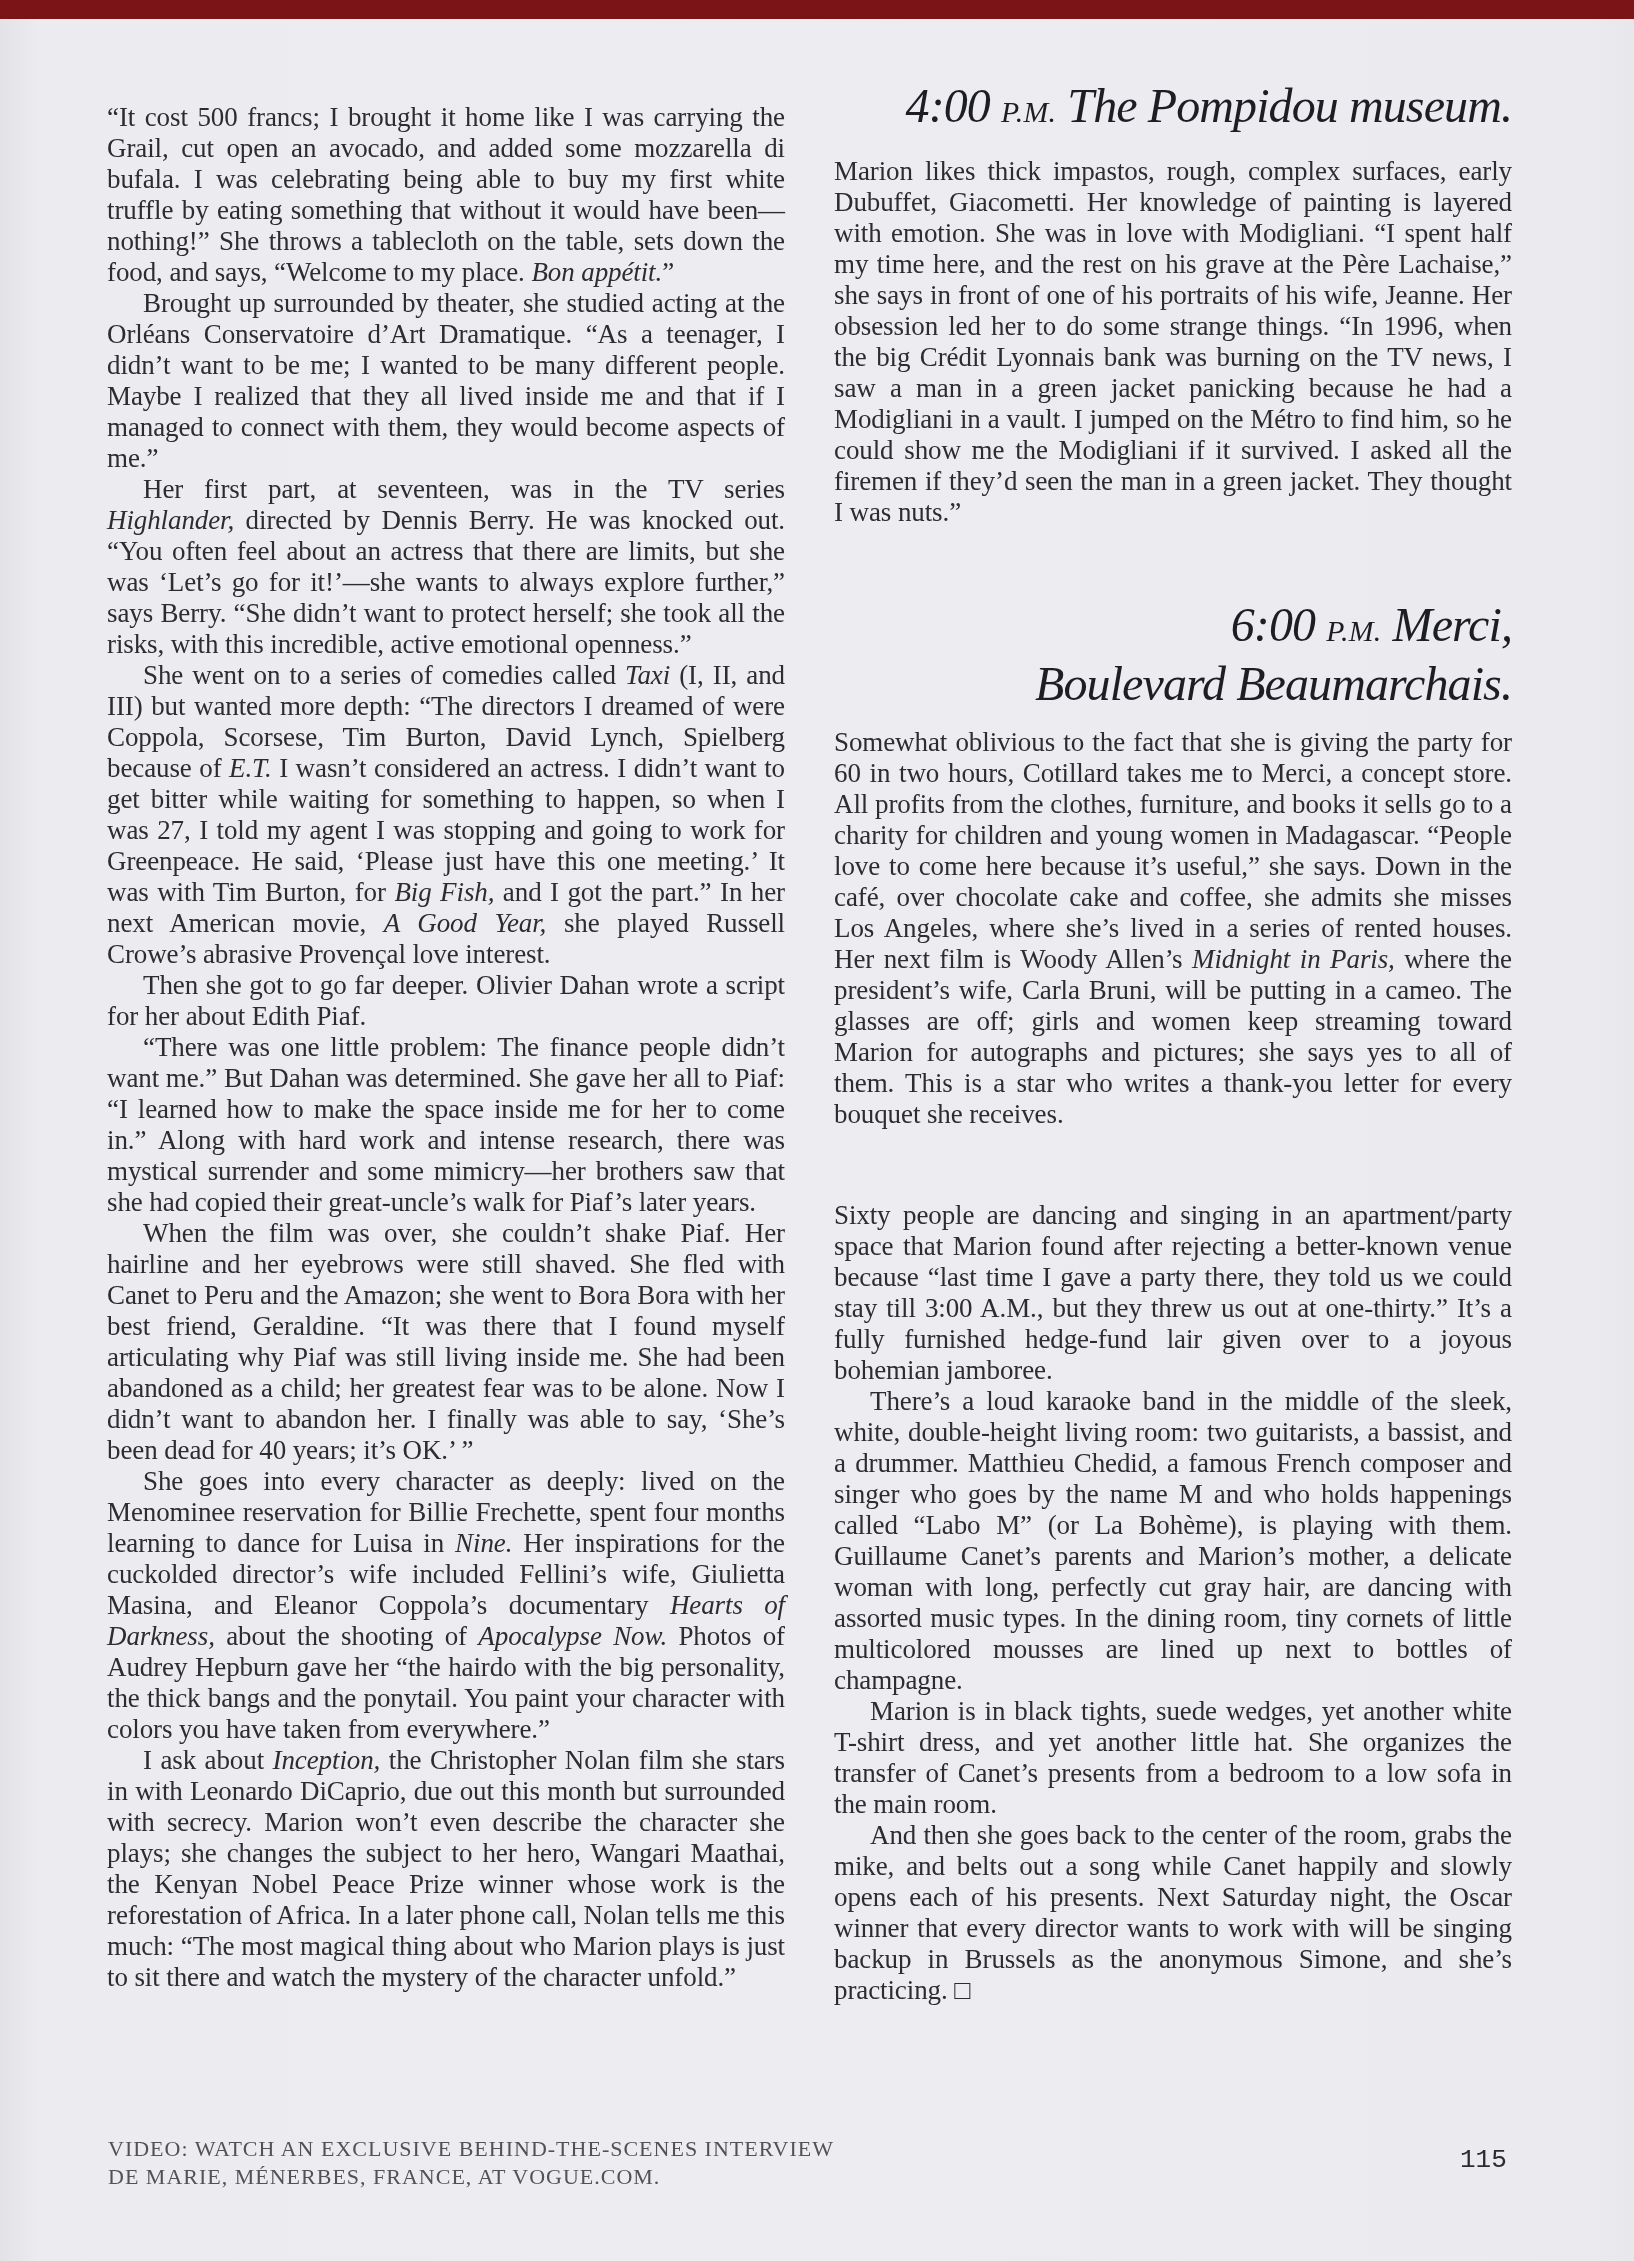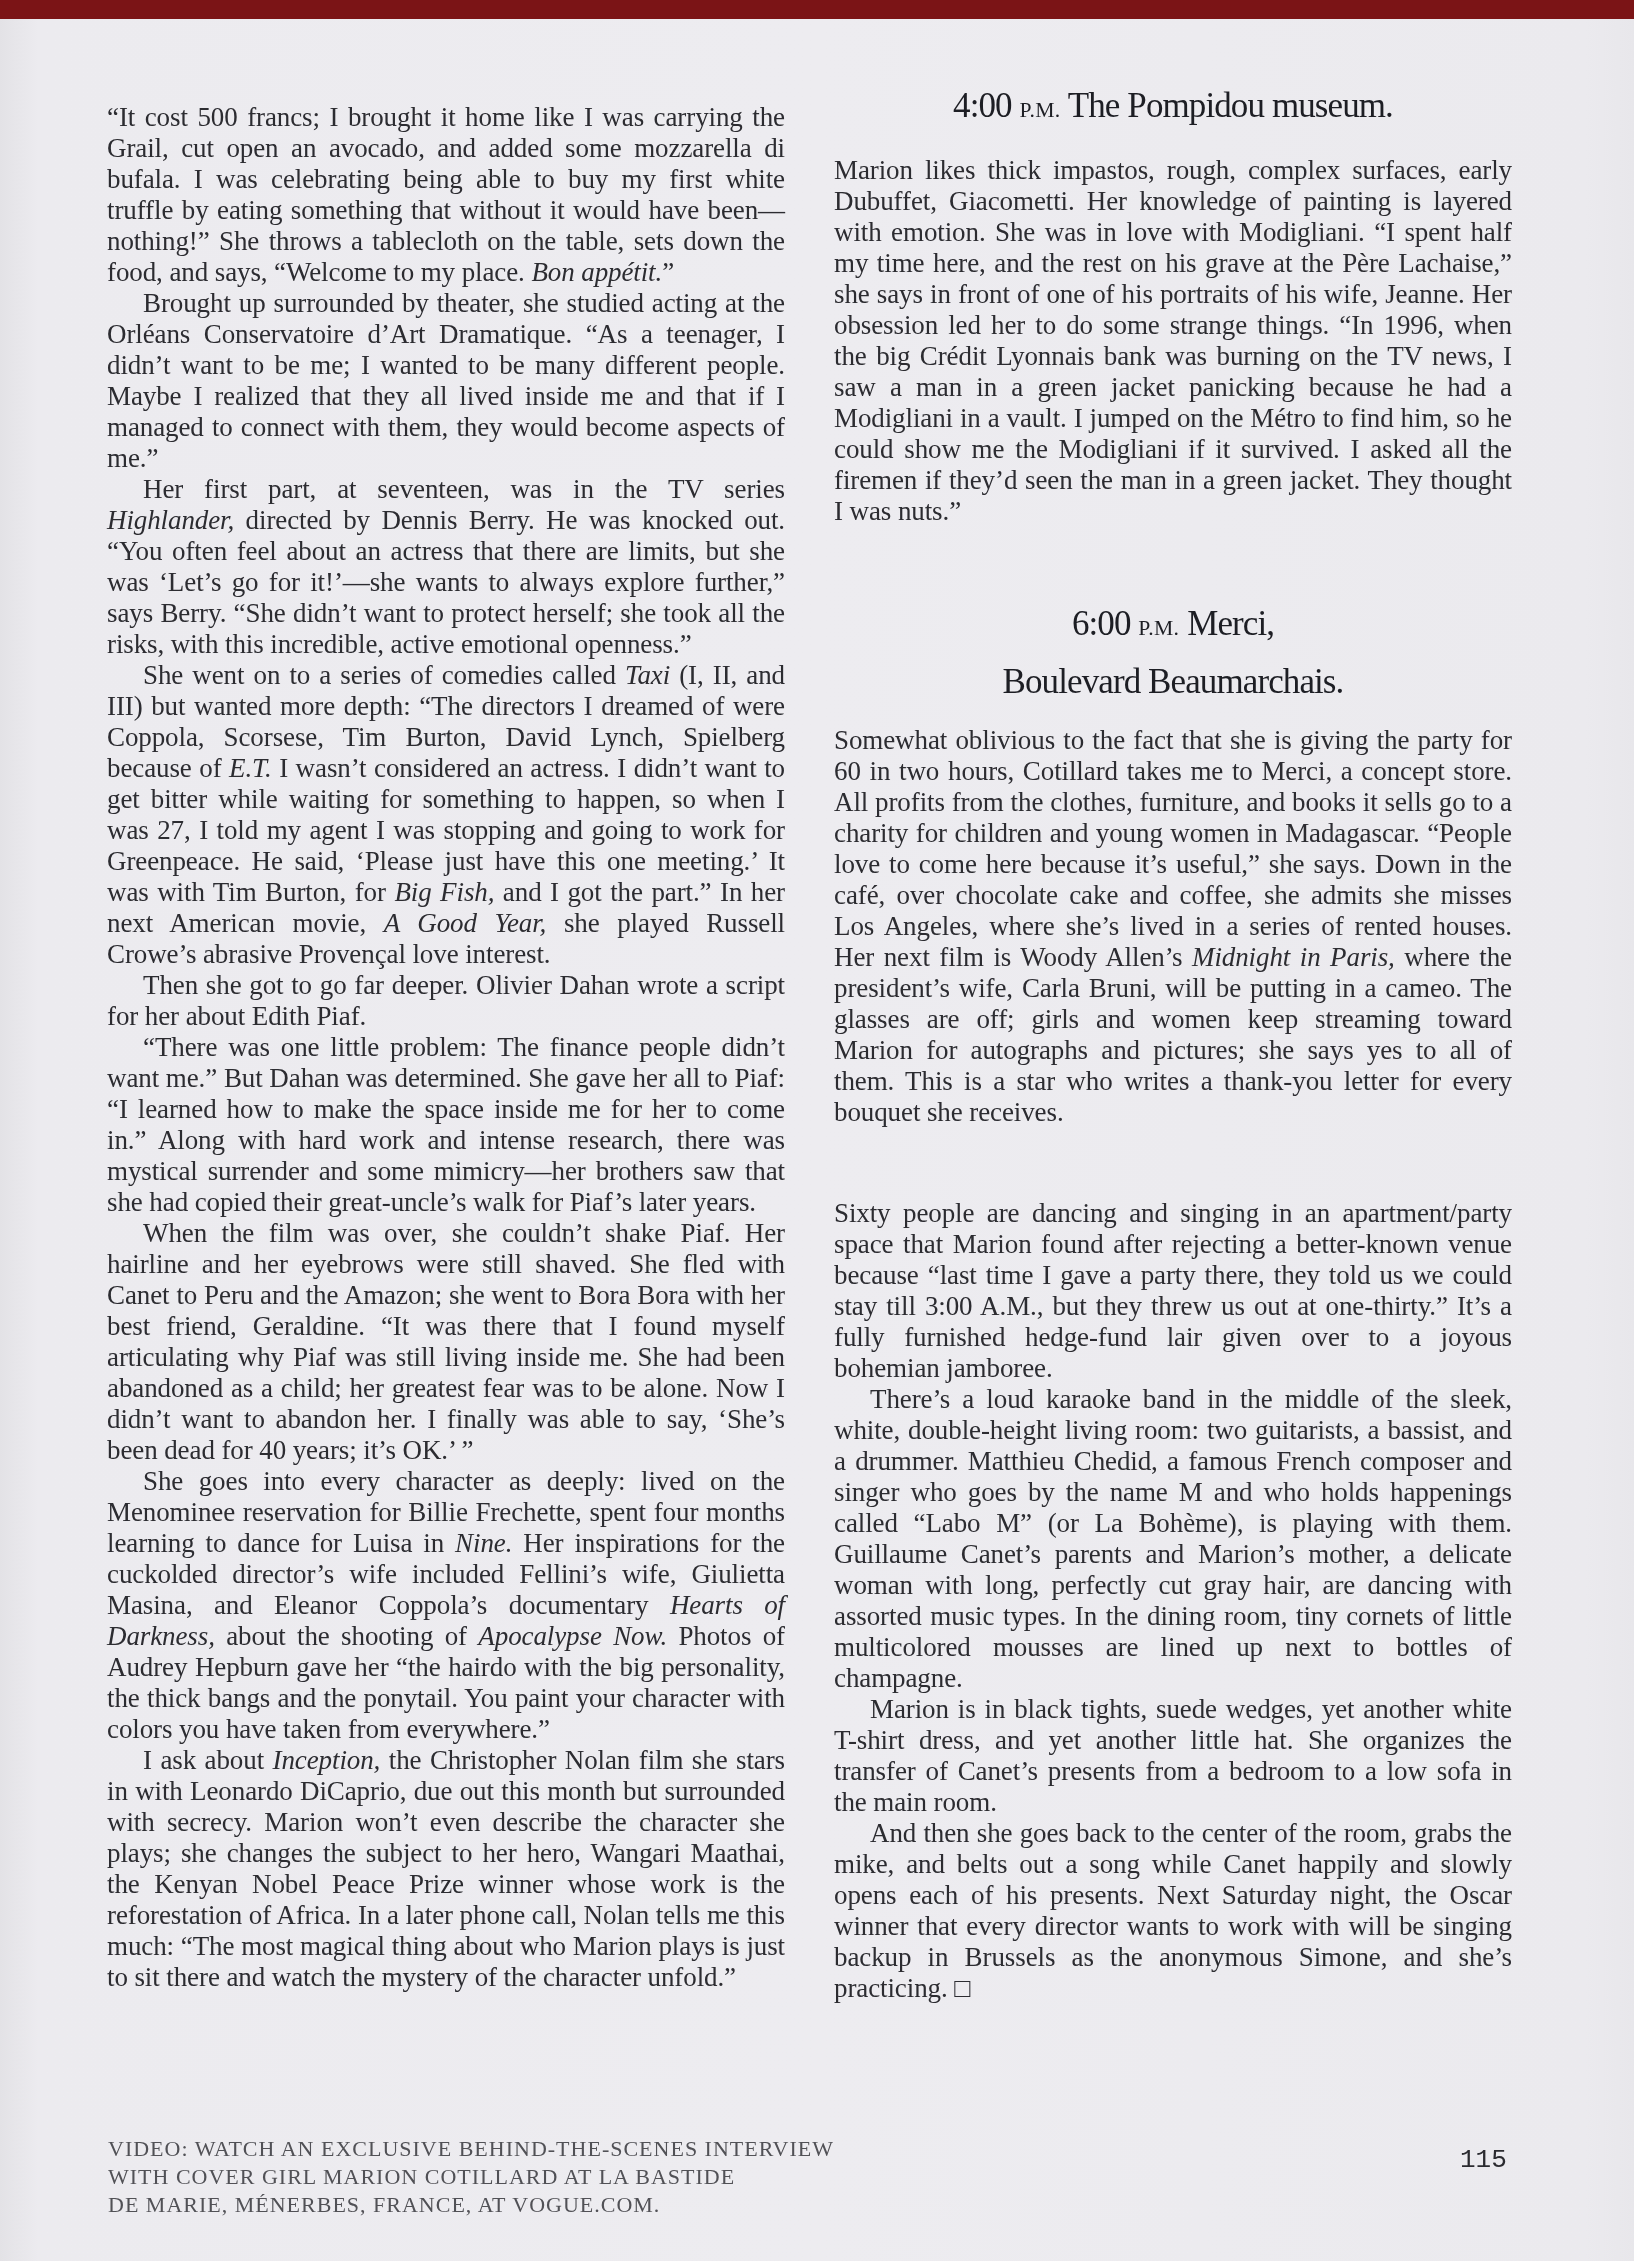--- a/index.html
+++ b/index.html
@@ -35,26 +35,27 @@
   .col-right { left: 834px; top: 79px; }
 
   .col p { margin: 0; }
   .col-left p + p { text-indent: 36px; }
   .article-section p + p { text-indent: 36px; }
 
   .article-section + .article-section { margin-top: 70px; }
 
   .heading {
     font-weight: 400;
-    font-size: 35px;
+    font-style: italic;
+    font-size: 48px;
     line-height: 53px;
     letter-spacing: -0.9px;
     color: #1d1e24;
     margin: 0 0 17.6px 0;
-    text-align: center;
+    text-align: right;
     text-indent: 0;
   }
   .heading .sc {
     font-size: 0.62em;
     letter-spacing: 0.3px;
   }
   .heading-line2:empty { display: none; }
 
   .video-note {
     position: absolute;
@@ -120,20 +121,19 @@
       <p>Sixty people are dancing and singing in an apartment/party space that Marion found after rejecting a better-known venue because “last time I gave a party there, they told us we could stay till 3:00 A.M., but they threw us out at one-thirty.” It’s a fully furnished hedge-fund lair given over to a joyous bohemian jamboree.</p>
       <p>There’s a loud karaoke band in the middle of the sleek, white, double-height living room: two guitarists, a bassist, and a drummer. Matthieu Chedid, a famous French composer and singer who goes by the name M and who holds happenings called “Labo M” (or La Bohème), is playing with them. Guillaume Canet’s parents and Marion’s mother, a delicate woman with long, perfectly cut gray hair, are dancing with assorted music types. In the dining room, tiny cornets of little multicolored mousses are lined up next to bottles of champagne.</p>
       <p>Marion is in black tights, suede wedges, yet another white T-shirt dress, and yet another little hat. She organizes the transfer of Canet’s presents from a bedroom to a low sofa in the main room.</p>
       <p>And then she goes back to the center of the room, grabs the mike, and belts out a song while Canet happily and slowly opens each of his presents. Next Saturday night, the Oscar winner that every director wants to work with will be singing backup in Brussels as the anonymous Simone, and she’s practicing. □</p>
     </section>
 
   </section>
 
   <div class="video-note">
     <div>VIDEO: WATCH AN EXCLUSIVE BEHIND-THE-SCENES INTERVIEW</div>
-    <div>WITH COVER GIRL MARION COTILLARD AT LA BASTIDE</div>
     <div>DE MARIE, MÉNERBES, FRANCE, AT VOGUE.COM.</div>
   </div>
 
   <div class="page-number">115</div>
 
 </div>
 
 
 </body></html>

